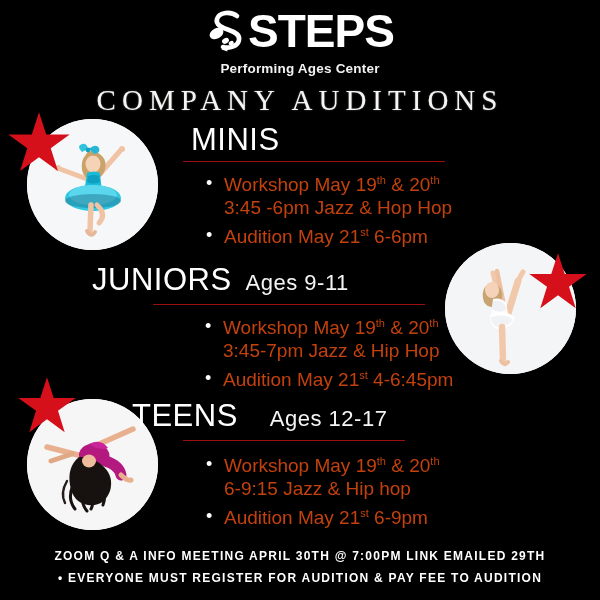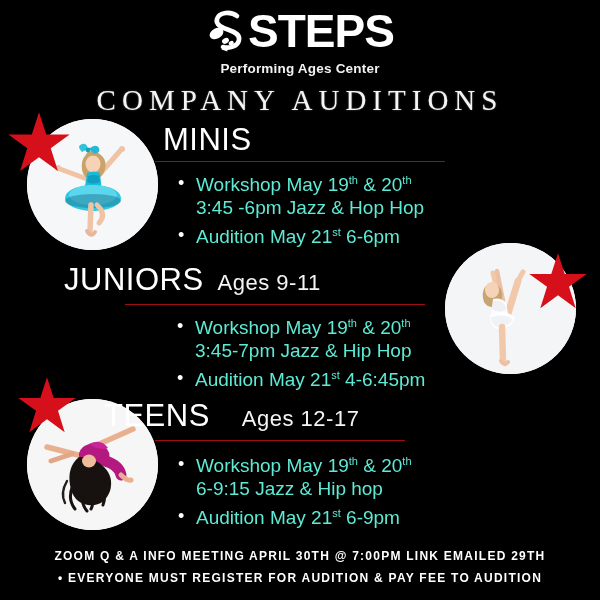--- a/index.html
+++ b/index.html
@@ -85,21 +85,21 @@
   
   .star {
     position: absolute;
   }
   .star svg { display:block; }
   #star-minis   { left: 6px;   top: 111px; }
   #star-juniors { left: 527px; top: 252px; }
   #star-teens   { left: 16px;  top: 376px; }
 
   
-  .section { position: absolute; }
+  .section { position: absolute; margin-left: 28px; }
   #section-minis   { left: 0; right: 0; top: 124px; }
   #section-juniors { left: 0; right: 0; top: 264px; }
   #section-teens   { left: 0; right: 0; top: 400px; }
 
   .sec-head {
     display: flex;
     align-items: baseline;
     white-space: nowrap;
   }
   .sec-title {
@@ -127,21 +127,21 @@
   .bullets {
     list-style: none;
     margin: 0;
     padding: 0;
   }
   .bullets li {
     position: relative;
     font-family: "Liberation Sans", sans-serif;
     font-size: 19px;
     line-height: 23px;
-    color: #5eead4;
+    color: #c2410c;
     padding-left: 18px;
     margin-top: 6px;
     white-space: pre-line;
   }
   .bullets li:before {
     content: "\2022";
     position: absolute;
     left: 0;
     top: -1px;
     font-size: 18px;

